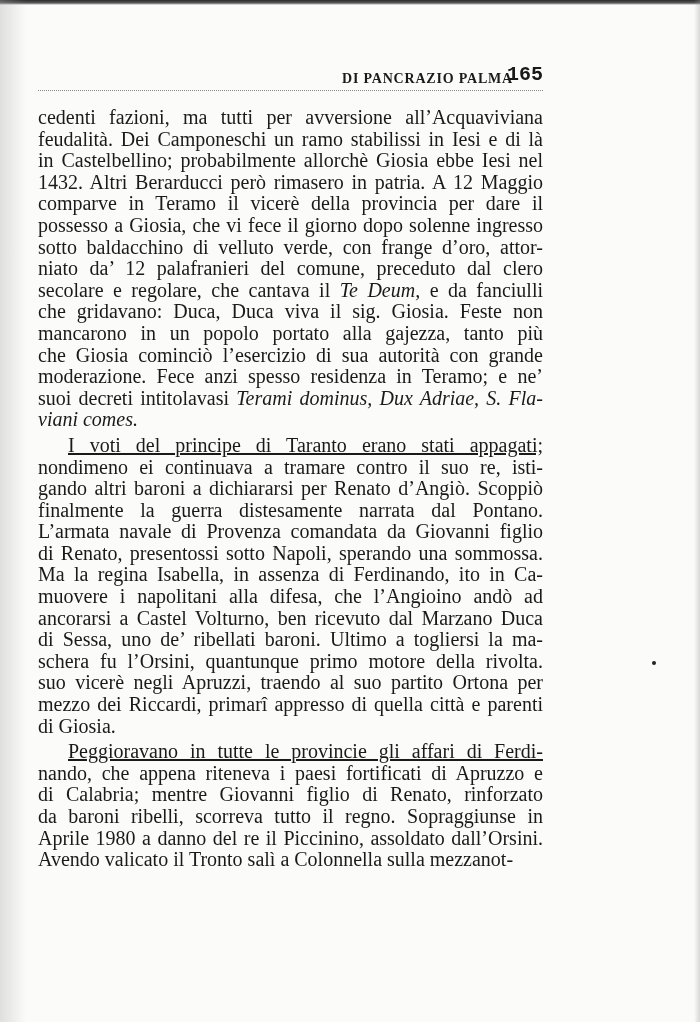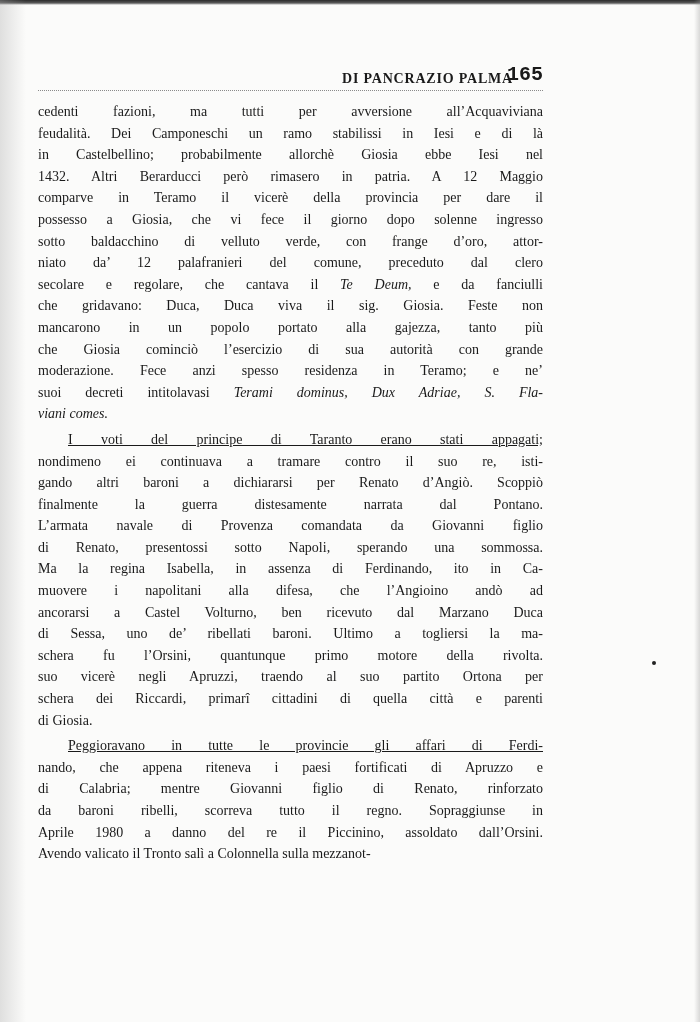--- a/index.html
+++ b/index.html
@@ -57,23 +57,23 @@
     }
     .page-number {
       position: absolute;
       right: 0;
       top: 3px;
       font-family: Liberation Mono, monospace;
       font-size: 20px;
       font-weight: bold;
     }
     .body-text {
-      margin-top: 10px;
+      margin-top: 16px;
       font-family: "Liberation Serif", serif;
-      font-size: 14px;
+      font-size: 20px;
       line-height: 21.6px;
     }
     .line {
       display: block;
       text-align: justify;
       text-align-last: justify;
       white-space: nowrap;
       height: 21.6px;
     }
     .line.last {
@@ -135,21 +135,21 @@
         <span class="line"><span>gando altri baroni a dichiararsi per Renato d’Angiò. Scoppiò</span></span>
         <span class="line"><span>finalmente la guerra distesamente narrata dal Pontano.</span></span>
         <span class="line"><span>L’armata navale di Provenza comandata da Giovanni figlio</span></span>
         <span class="line"><span>di Renato, presentossi sotto Napoli, sperando una sommossa.</span></span>
         <span class="line"><span>Ma la regina Isabella, in assenza di Ferdinando, ito in Ca-</span></span>
         <span class="line"><span>muovere i napolitani alla difesa, che l’Angioino andò ad</span></span>
         <span class="line"><span>ancorarsi a Castel Volturno, ben ricevuto dal Marzano Duca</span></span>
         <span class="line"><span>di Sessa, uno de’ ribellati baroni. Ultimo a togliersi la ma-</span></span>
         <span class="line"><span>schera fu l’Orsini, quantunque primo motore della rivolta.</span></span>
         <span class="line"><span>suo vicerè negli Apruzzi, traendo al suo partito Ortona per</span></span>
-        <span class="line"><span>schera dei Riccardi, primarî cittadini di quella città e parenti</span></span>
+        <span class="line"><span>mezzo dei Riccardi, primarî appresso di quella città e parenti</span></span>
         <span class="line last"><span>di Giosia.</span></span>
       </div>
       <div class="para-gap"></div>
       <div>
         <span class="line indent"><span>Peggioravano in tutte le provincie gli affari di Ferdi-</span></span>
         <span class="line"><span>nando, che appena riteneva i paesi fortificati di Apruzzo e</span></span>
         <span class="line"><span>di Calabria; mentre Giovanni figlio di Renato, rinforzato</span></span>
         <span class="line"><span>da baroni ribelli, scorreva tutto il regno. Sopraggiunse in</span></span>
         <span class="line"><span>Aprile 1980 a danno del re il Piccinino, assoldato dall’Orsini.</span></span>
         <span class="line last"><span>Avendo valicato il Tronto salì a Colonnella sulla mezzanot-</span></span>

